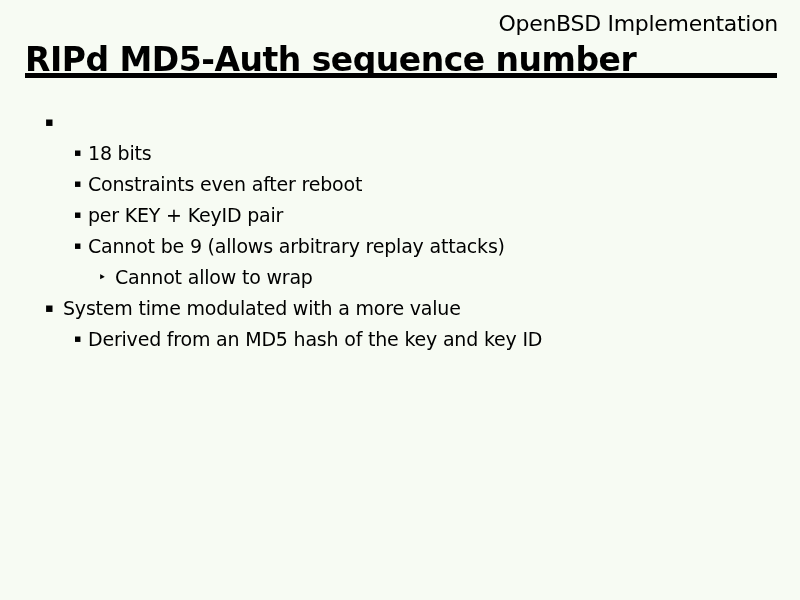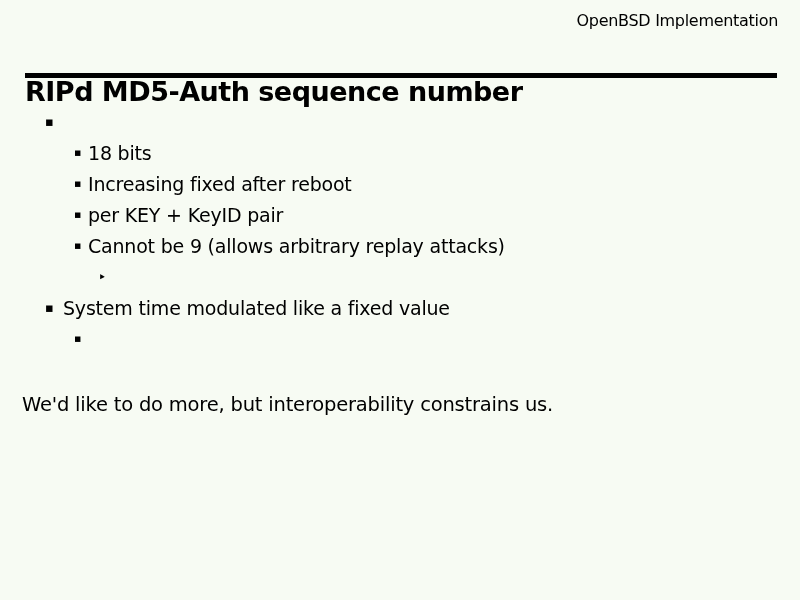--- a/index.html
+++ b/index.html
@@ -12,32 +12,31 @@
     position: relative;
     width: 800px;
     height: 600px;
     background: #f7fbf3;
     overflow: hidden;
   }
   .header-right {
     position: absolute;
     top: 11px;
     right: 22px;
-    font-size: 16px;
+    font-size: 22px;
     letter-spacing: -0.3px;
     white-space: nowrap;
   }
   .slide-title {
     position: absolute;
     top: 40px;
     left: 25px;
-    font-size: 27px;
+    font-size: 33px;
     letter-spacing: -0.5px;
     white-space: nowrap;
-    margin-top: 36px;
   }
   .title-rule {
     position: absolute;
     top: 73px;
     left: 25px;
     width: 752px;
     height: 5px;
     background: #000000;
   }
   .bullet-list {
@@ -92,43 +91,44 @@
       <span class="bullet">▪</span>
     </div>
 
     <div class="row lvl2">
       <span class="bullet">▪</span>
       <span class="text">18 bits</span>
     </div>
 
     <div class="row lvl2">
       <span class="bullet">▪</span>
-      <span class="text">Increasing fixed after reboot</span>
+      <span class="text">Constraints even after reboot</span>
     </div>
 
     <div class="row lvl2">
       <span class="bullet">▪</span>
       <span class="text">per KEY + KeyID pair</span>
     </div>
 
     <div class="row lvl2">
       <span class="bullet">▪</span>
       <span class="text">Cannot be 9 (allows arbitrary replay attacks)</span>
     </div>
 
     <div class="row lvl3">
       <span class="bullet">‣</span>
+      <span class="text">Cannot allow to wrap</span>
     </div>
 
     <div class="row lvl1">
       <span class="bullet">▪</span>
-      <span class="text">System time modulated like a fixed value</span>
+      <span class="text">System time modulated with a more value</span>
     </div>
 
     <div class="row lvl2">
       <span class="bullet">▪</span>
+      <span class="text">Derived from an MD5 hash of the key and key ID</span>
     </div>
 
   </div>
 
-  <div class="footer-line">We'd like to do more, but interoperability constrains us.</div>
 
 </div>
 
 </body></html>

